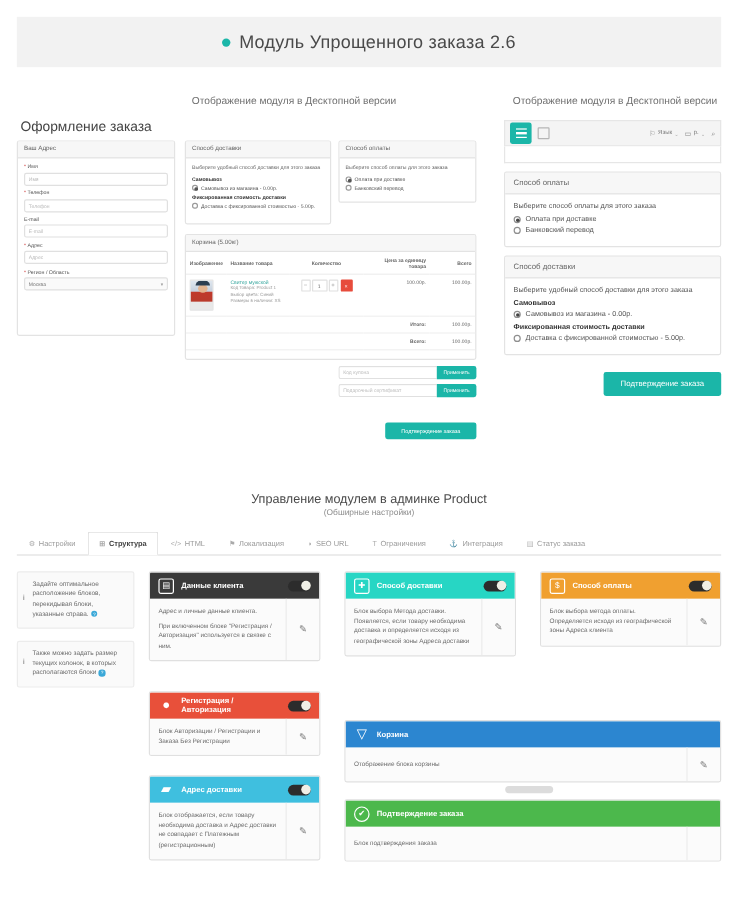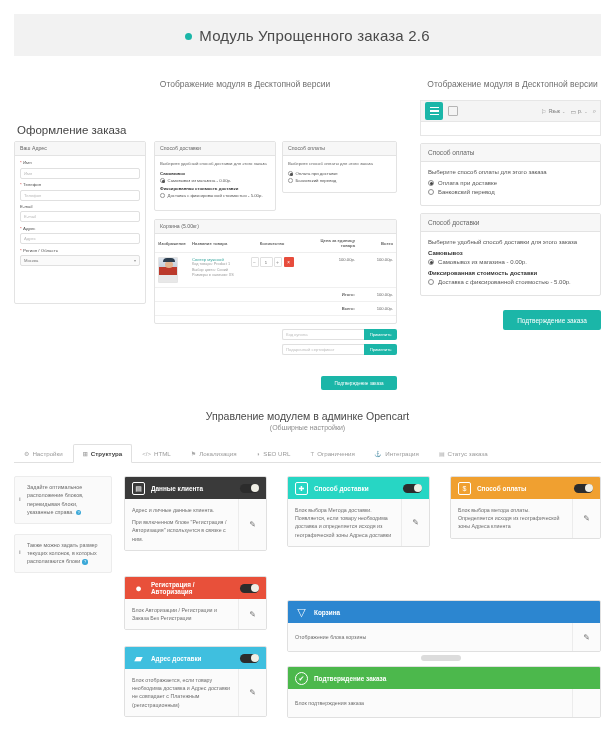--- a/index.html
+++ b/index.html
@@ -44,21 +44,21 @@
     color: #6f6f6f;
     text-align: center;
   }
   #cap-desktop { left: 100px; top: 79px; width: 290px; }
   #cap-mobile  { left: 415px; top: 79px; width: 195px; }
 
   
   .desk {
     position: absolute;
     left: 14px; top: 100px;
-    width: 383px; height: 290px; margin-top: 24px;
+    width: 383px; height: 290px;
   }
   .desk-head {
     font-size: 11.5px;
     color: #444;
     padding-left: 3px;
     padding-bottom: 5px;
   }
   .desk-body { position: relative; height: 272px; }
 
   .panel {
@@ -540,21 +540,21 @@
       <div class="m-radio-row">
         <span class="m-radio"></span>
         <span class="m-radio-lab">Доставка с фиксированной стоимостью - 5.00р.</span>
       </div>
     </div>
   </div>
 
   <div id="confirm-mob">Подтверждение заказа</div>
 </div>
 
-<div class="admin-title">Управление модулем в админке Opencart</div>
+<div class="admin-title">Управление модулем в админке Product</div>
 <div class="admin-sub">(Обширные настройки)</div>
 
 <div class="tabs">
   <div class="tab">
       <span class="ti">⚙</span>
       <span>Настройки</span>
     </div>
   <div class="tab active">
       <span class="ti">⊞</span>
       <span>Структура</span>

